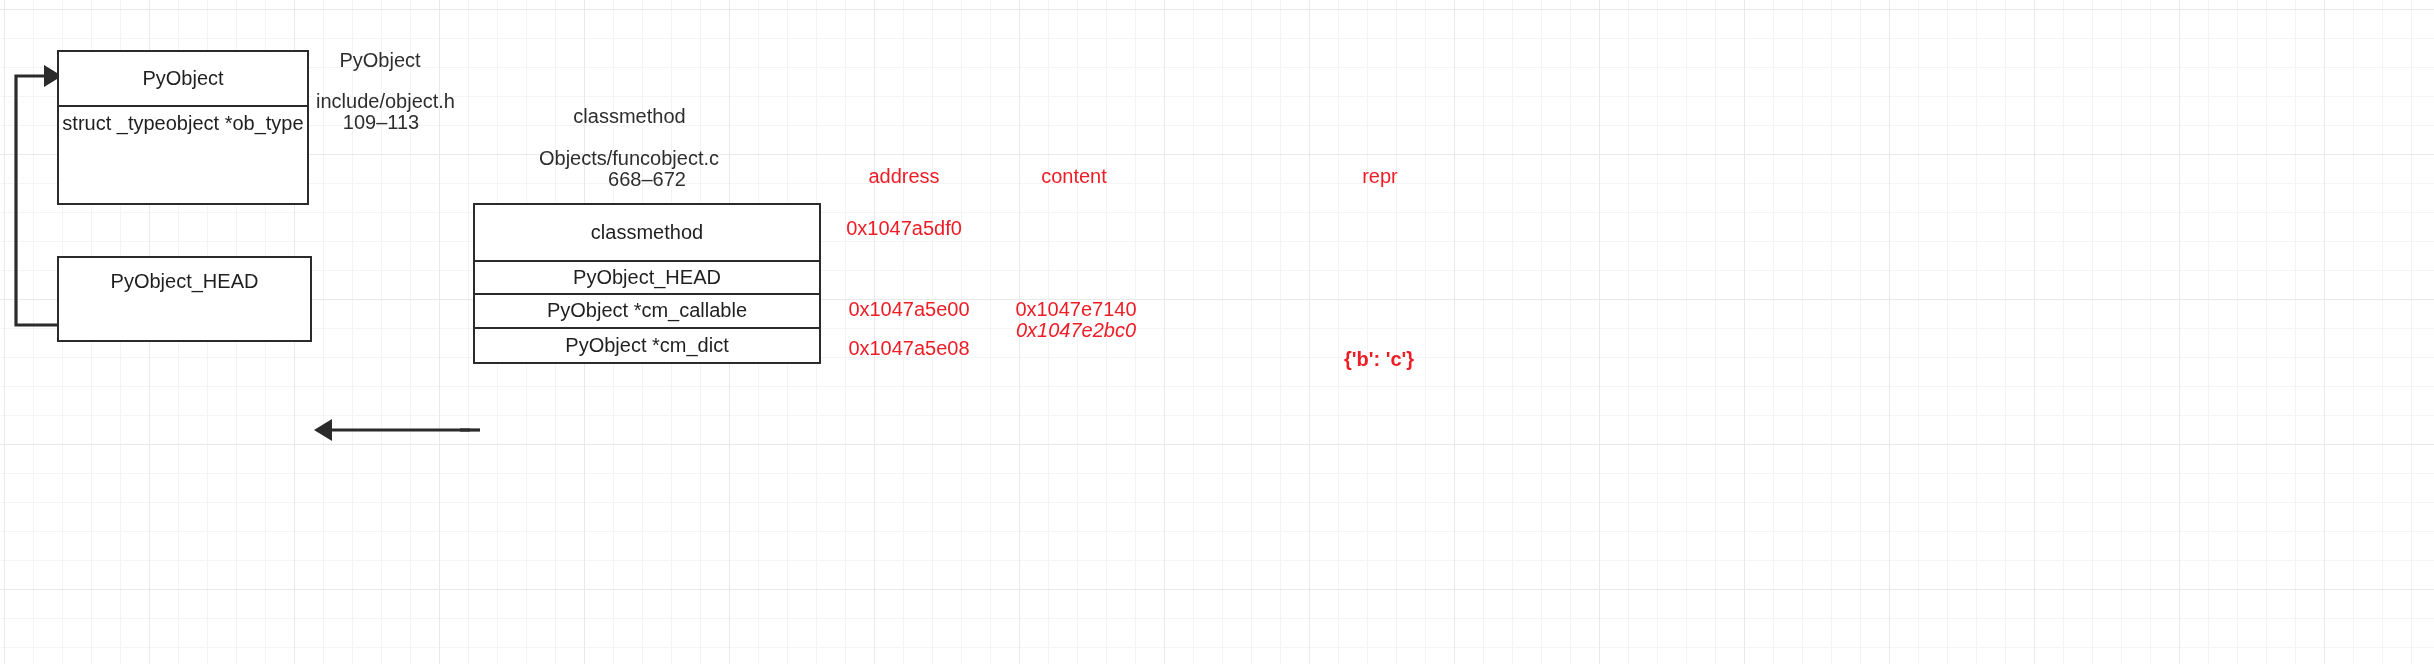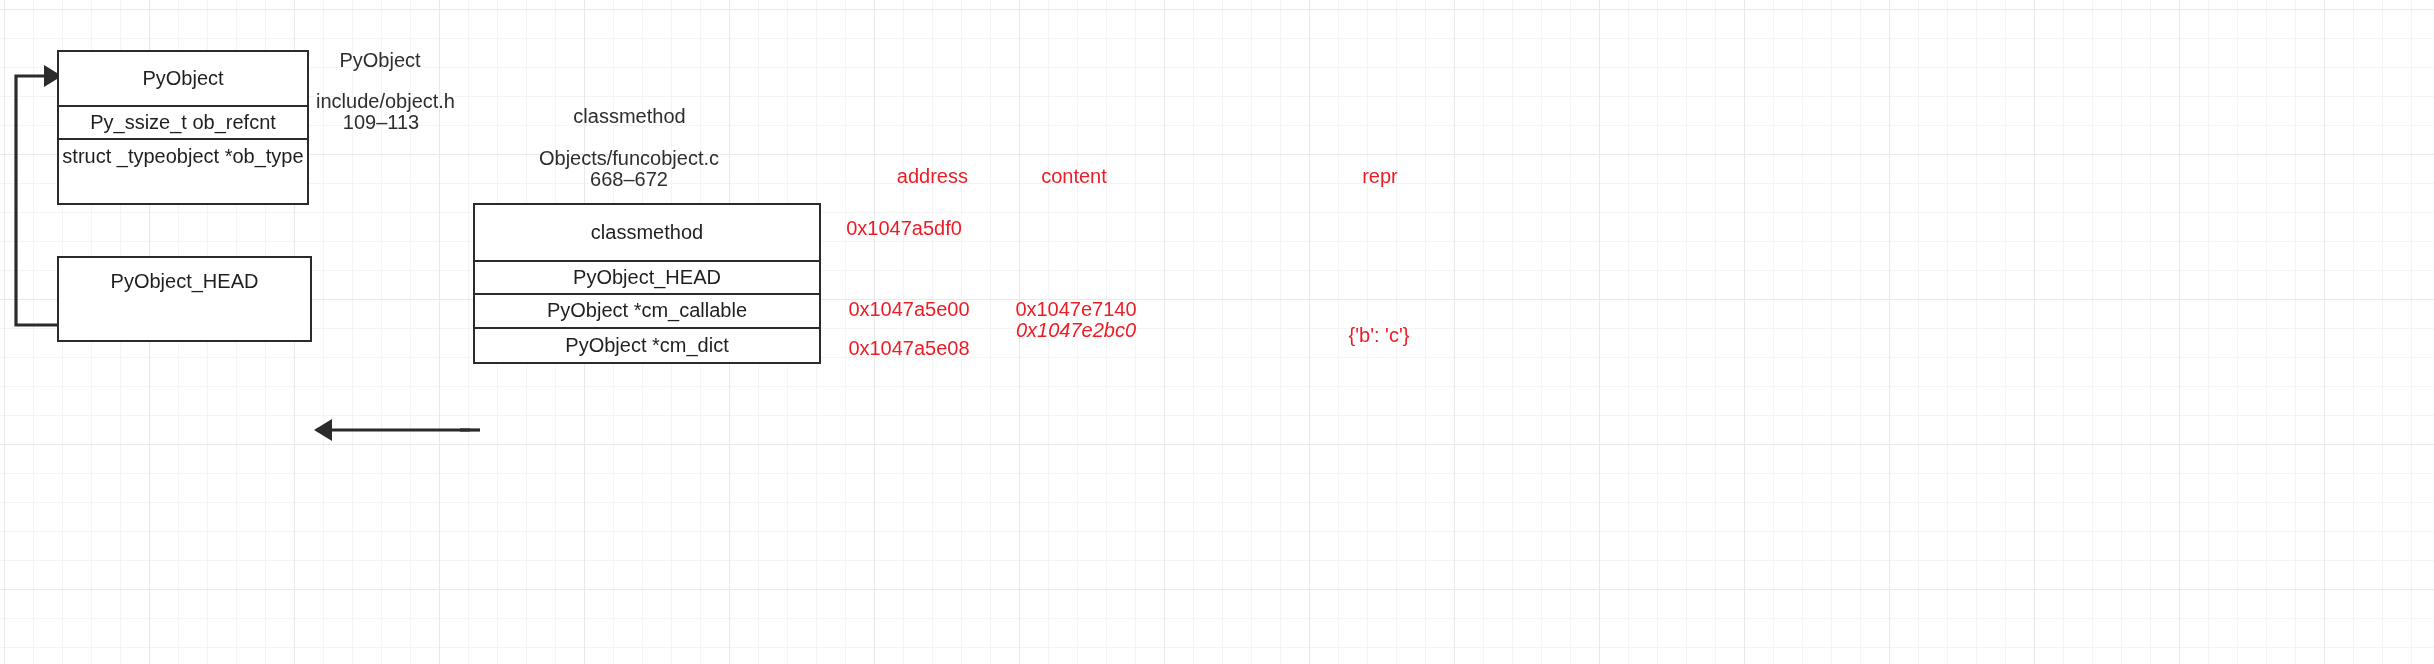--- a/index.html
+++ b/index.html
@@ -99,49 +99,48 @@
   <svg class="connector" style="left:310px; top:400px; width:170px; height:60px;" viewBox="0 0 170 60">
     <path d="M 160 30 L 22 30" fill="none" stroke="#2b2b2b" stroke-width="3.2"></path>
     <polygon points="22,19 4,30 22,41" fill="#2b2b2b"></polygon>
   </svg>
   <svg class="connector" style="left:460px; top:400px; width:30px; height:60px;" viewBox="0 0 30 60">
     <path d="M 0 30 L 20 30" fill="none" stroke="#2b2b2b" stroke-width="3.2"></path>
   </svg>
 
   <div class="struct-box" style="left:57px; top:50px; width:252px; height:155px;">
     <div class="struct-row title" style="height:55px;">PyObject</div>
-    <div class="struct-row" style="height:33px;">Py_ssize_t ob_refcnt</div>
     <div class="struct-row" style="height:33px;">struct _typeobject *ob_type</div>
   </div>
 
   <div class="struct-box" style="left:57px; top:256px; width:255px; height:86px;">
     <div class="struct-row title" style="height:47px;">PyObject_HEAD</div>
   </div>
 
   <div class="struct-box" style="left:473px; top:203px; width:348px; height:161px;">
     <div class="struct-row title" style="height:58px;">classmethod</div>
     <div class="struct-row" style="height:34px;">PyObject_HEAD</div>
     <div class="struct-row" style="height:34px;">PyObject *cm_callable</div>
     <div class="struct-row" style="height:34px;">PyObject *cm_dict</div>
   </div>
 
   <div class="anno" style="left:320px; top:48px; width:120px;">PyObject</div>
   <div class="anno" style="left:316px; top:89px; width:130px;">include/object.h</div>
   <div class="anno" style="left:316px; top:110px; width:130px;">109–113</div>
 
   <div class="anno" style="left:551px; top:104px; width:157px;">classmethod</div>
   <div class="anno" style="left:530px; top:146px; width:198px;">Objects/funcobject.c</div>
-  <div class="anno" style="left:530px; top:167px; width:198px;">668–672</div>
+  <div class="anno" style="left:548px; top:167px; width:198px;">668–672</div>
 
-  <div class="red-text" style="left:840px; top:165px; width:128px;text-align:right;">address</div>
+  <div class="red-text" style="left:840px; top:165px; width:128px;">address</div>
   <div class="red-text" style="left:1010px; top:165px; width:128px;">content</div>
   <div class="red-text" style="left:1316px; top:165px; width:128px;">repr</div>
 
   <div class="red-text" style="left:840px; top:217px; width:128px;">0x1047a5df0</div>
 
   <div class="red-text" style="left:840px; top:298px; width:138px;">0x1047a5e00</div>
   <div class="red-text" style="left:1010px; top:298px; width:132px;">0x1047e7140</div>
 
   <div class="red-text" style="left:840px; top:337px; width:138px;">0x1047a5e08</div>
   <div class="red-text" style="left:1010px; top:319px; width:132px;font-style:italic;">0x1047e2bc0</div>
-  <div class="red-text" style="left:1181px; top:324px; width:396px;">{'b': 'c'}</div>
+  <div class="red-text" style="left:1181px; top:348px; width:396px;font-weight:bold;">{'b': 'c'}</div>
 
 </div>
 
 </body></html>

